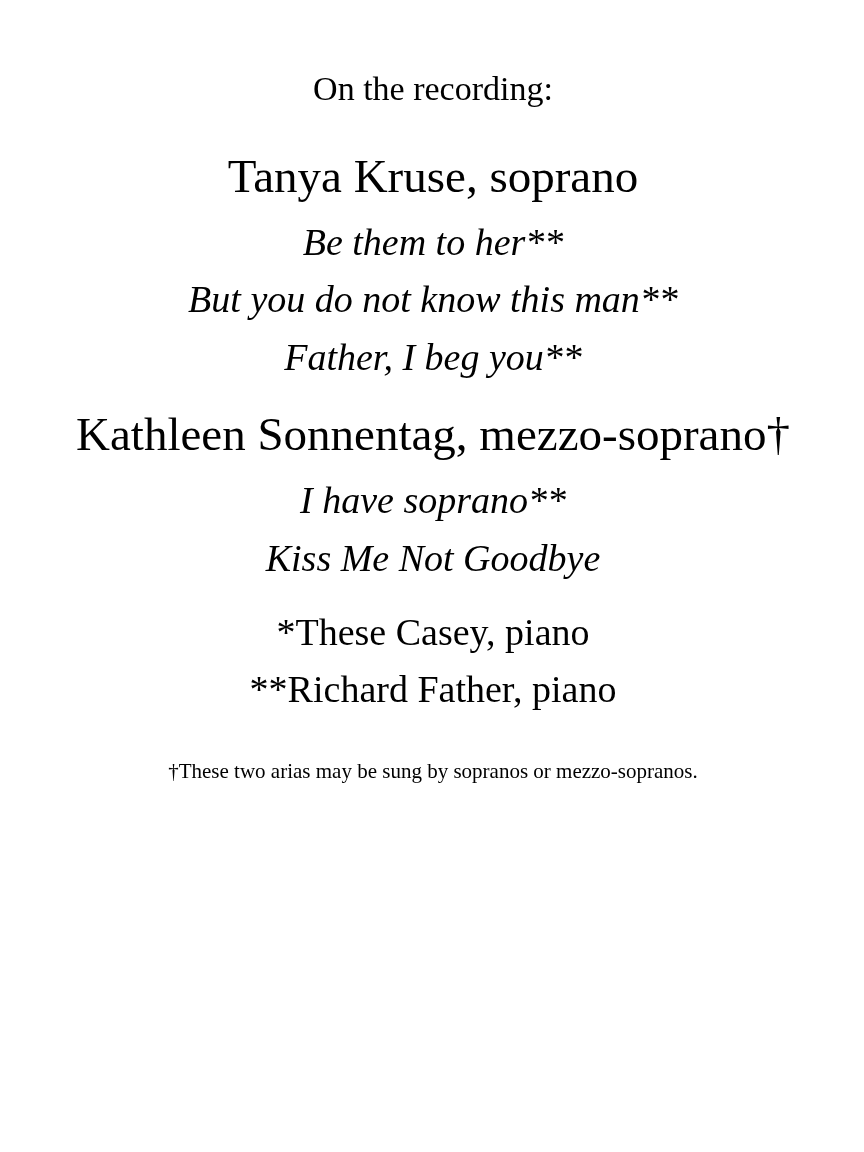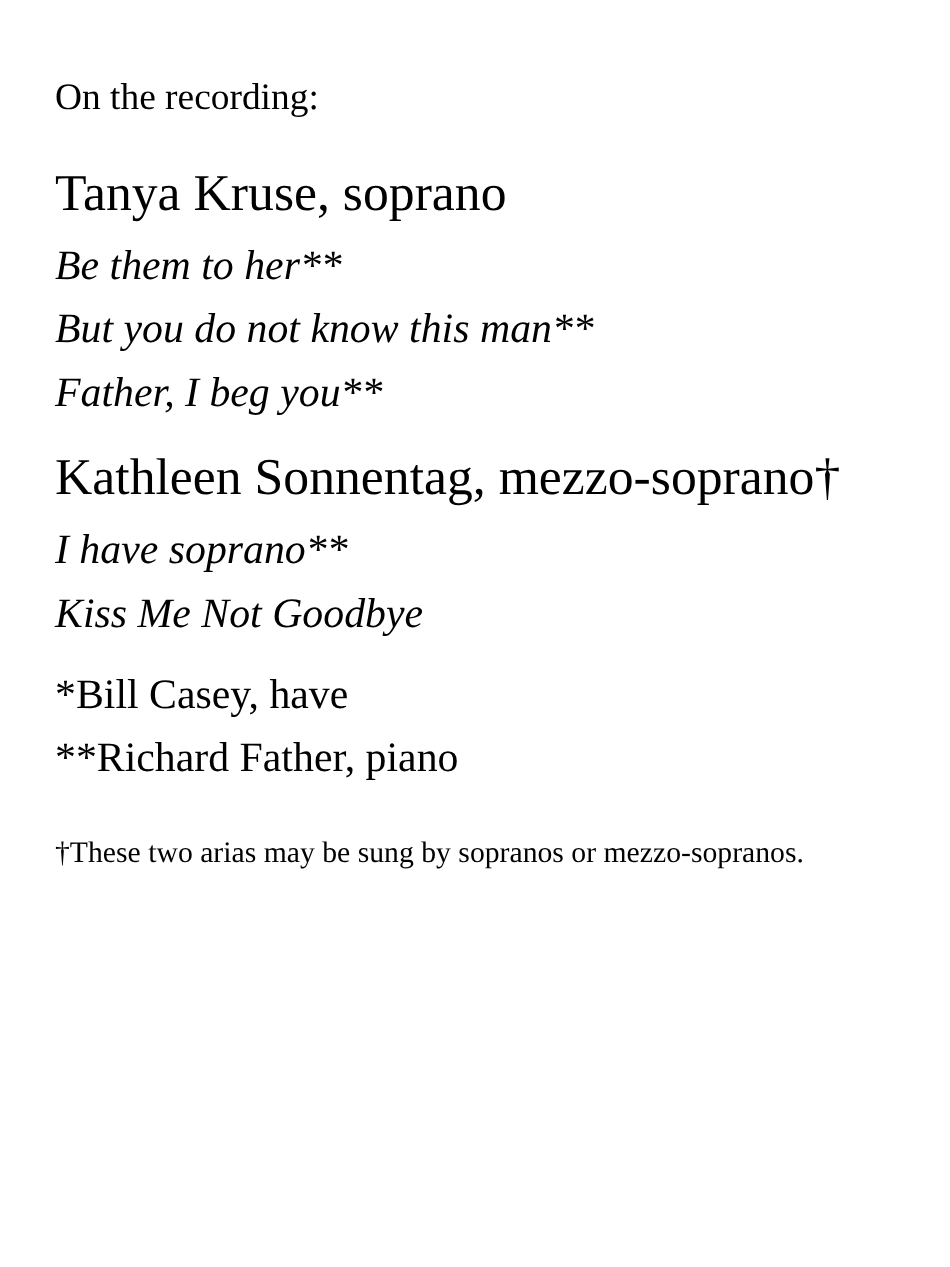--- a/index.html
+++ b/index.html
@@ -12,20 +12,21 @@
     width: 864px;
     height: 1152px;
     font-family: "Liberation Serif", "DejaVu Serif", serif;
     overflow: hidden;
   }
   .page {
     box-sizing: border-box;
     width: 864px;
     height: 1152px;
     padding: 68px 48px 0 50px;
+    text-align: center;
   }
   .intro {
     font-size: 34px;
     line-height: 1.25;
     margin: 0 0 28px 0;
   }
   .performer-section {
     margin: 0 0 6px 0;
   }
   .performer-name {
@@ -49,21 +50,21 @@
   }
   .credit-line {
     font-size: 38px;
     line-height: 1.5;
     margin: 0;
   }
   .footnote {
     margin: 40px 0 0 0;
   }
   .footnote-line {
-    font-size: 27px;
+    font-size: 21px;
     line-height: 1.33;
     margin: 0;
     font-family: Liberation Serif, serif;
   }
   .footnote-line.indented {
     padding-left: 25px;
   }
 </style>
 </head>
 <body>
@@ -84,21 +85,21 @@
 
   <section class="performer-section">
     <h2 class="performer-name">Kathleen Sonnentag, mezzo-soprano†</h2>
     <div class="aria-list">
       <p class="aria">I have soprano**</p>
       <p class="aria">Kiss Me Not Goodbye</p>
     </div>
   </section>
 
   <div class="credits">
-    <p class="credit-line">*Bill Casey, have</p>
+    <p class="credit-line">*These Casey, piano</p>
     <p class="credit-line">**Richard Father, piano</p>
   </div>
 
   <div class="footnote">
     <p class="footnote-line">†These two arias may be sung by sopranos or mezzo-sopranos.</p>
   </div>
 
 </div>
 
 </body></html>

